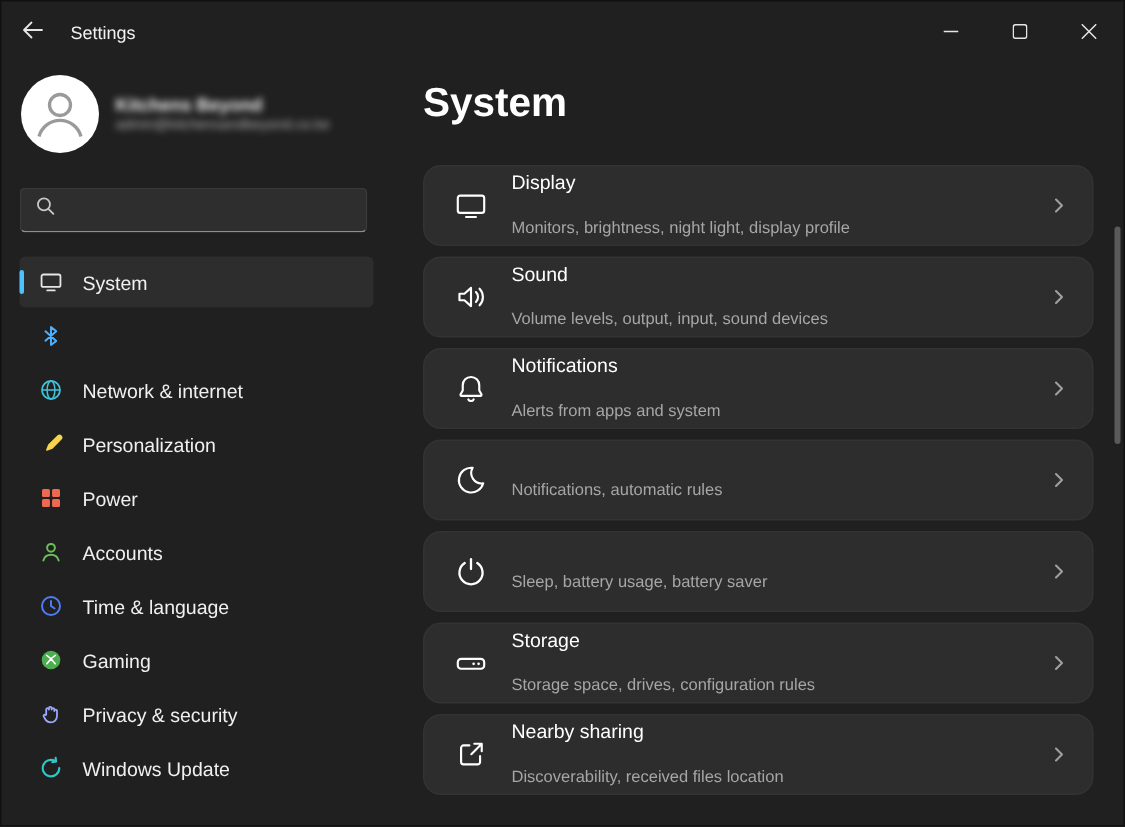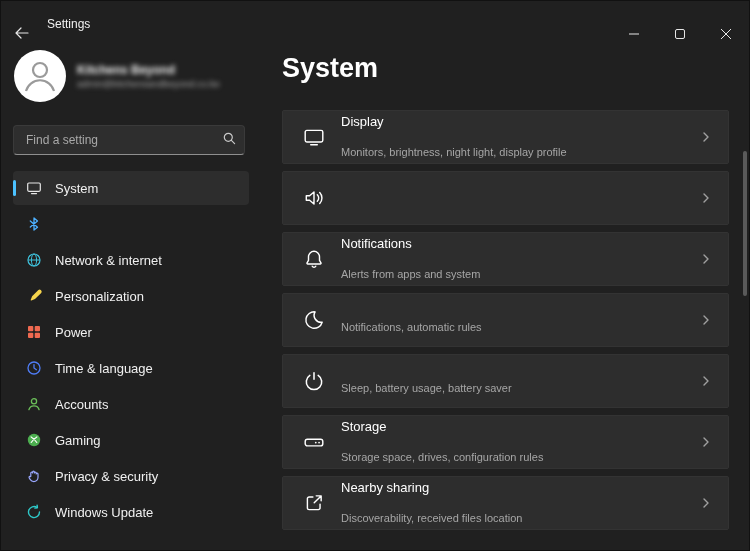--- a/index.html
+++ b/index.html
@@ -5,21 +5,21 @@
   html,body{margin:0;padding:0;}
   body{
     width:750px;height:551px;overflow:hidden;
     background:#202020;color:#fff;
     font-family:"Liberation Sans","DejaVu Sans",sans-serif;
     position:relative;
   }
   .window{position:absolute;inset:0;background:#202020;border:1px solid #111;box-sizing:border-box;}
 
   
-  .titlebar{position:absolute;top:16px;left:0;right:0;height:34px;display:flex;}
+  .titlebar{position:absolute;top:4px;left:0;right:0;height:34px;display:flex;align-items:center;}
   .back-btn{width:42px;height:34px;display:flex;align-items:center;justify-content:center;cursor:pointer;}
   .titlebar-title{font-size:12px;color:#f0f0f0;margin-left:4px;}
   .window-controls{position:absolute;right:0;top:0;display:flex;height:34px;}
   .win-btn{width:46px;height:34px;display:flex;align-items:center;justify-content:center;}
 
   
   .sidebar{position:absolute;top:34px;left:0;width:260px;bottom:0;}
   .user-card{position:absolute;top:14px;left:12px;display:flex;align-items:center;gap:10px;cursor:pointer;}
   .avatar{width:54px;height:54px;flex:0 0 auto;}
   .user-text{filter:blur(2.6px);line-height:1.25;}
@@ -37,21 +37,21 @@
   .nav-item{height:34px;margin:0 12px 2px 12px;border-radius:4px;display:flex;align-items:center;
     gap:13px;padding-left:13px;font-size:13px;color:#f0f0f0;cursor:pointer;position:relative;}
   .nav-item.selected{background:#2d2d2d;}
   .nav-item.selected::before{content:"";position:absolute;left:0;top:9px;width:3px;height:16px;
     background:#4cc2ff;border-radius:2px;}
   .nav-icon{width:16px;height:16px;flex:0 0 auto;display:flex;align-items:center;justify-content:center;}
 
   
   .main{position:absolute;left:281px;top:44px;width:447px;}
   .page-title{font-size:27px;font-weight:600;margin:8px 0 26px 0;color:#fff;}
-  .card{height:54px;background:#2d2d2d;border:1px solid #333;border-radius:2px;margin-bottom:7px;
+  .card{height:54px;background:#2d2d2d;border:1px solid #333;border-radius:12px;margin-bottom:7px;
     display:flex;align-items:center;padding:0 16px 0 20px;cursor:pointer;box-sizing:border-box;}
   .card-icon{width:22px;height:22px;margin-right:16px;flex:0 0 auto;display:flex;align-items:center;justify-content:center;}
   .card-text{line-height:1.3;}
   .card-title{font-size:13px;color:#fff;}
   .card-sub{font-size:11px;color:#a6a6a6;margin-top:14px;}
   .chevron{margin-left:auto;display:flex;align-items:center;}
 
   
   .scroll-thumb{position:absolute;right:2px;top:150px;width:4px;height:145px;background:#5a5a5a;
     border-radius:2px;cursor:pointer;}
@@ -99,21 +99,20 @@
           <path d="M13 42a14.5 14.5 0 0 1 28 0" fill="none" stroke="#9a9a9a" stroke-width="2.2"></path>
         </svg>
       </span>
       <span class="user-text">
         <div class="user-name">Kitchens Beyond</div>
         <div class="user-email">admin@kitchensandbeyond.co.ke</div>
       </span>
     </div>
 
     <div class="search-box">
-      <input type="text" placeholder="Find a setting" style="">
       <span>
         <svg width="13" height="13" viewBox="0 0 13 13">
             <circle cx="5.3" cy="5.3" r="4" fill="none" stroke="#c8c8c8" stroke-width="1.2"></circle>
             <path d="M8.4 8.4l3.2 3.2" stroke="#c8c8c8" stroke-width="1.2" stroke-linecap="round"></path>
           </svg>
       </span>
     </div>
 
     <nav class="nav">
 
@@ -163,40 +162,40 @@
               <rect x="2" y="8.7" width="5.3" height="5.3" rx="1" fill="#ef6950"></rect>
               <rect x="8.7" y="8.7" width="5.3" height="5.3" rx="1" fill="#ef6950"></rect>
             </svg>
         </span>
         <span>Power</span>
       </div>
 
       <div class="nav-item">
         <span class="nav-icon">
           <svg width="16" height="16" viewBox="0 0 16 16">
+              <circle cx="8" cy="5.2" r="2.6" fill="none" stroke="#6bbf59" stroke-width="1.3"></circle>
+              <path d="M2.9 13.7a5.3 5.3 0 0 1 10.2 0" fill="none" stroke="#6bbf59" stroke-width="1.3" stroke-linecap="round"></path>
+            </svg>
+        </span>
+        <span>Accounts</span>
+      </div>
+
+      <div class="nav-item">
+        <span class="nav-icon">
+          <svg width="16" height="16" viewBox="0 0 16 16">
               <circle cx="8" cy="8" r="6" fill="none" stroke="#4f7df7" stroke-width="1.3"></circle>
               <path d="M8 4.6V8l2.4 1.7" fill="none" stroke="#4f7df7" stroke-width="1.3" stroke-linecap="round"></path>
             </svg>
         </span>
         <span>Time &amp; language</span>
       </div>
 
       <div class="nav-item">
         <span class="nav-icon">
           <svg width="16" height="16" viewBox="0 0 16 16">
-              <circle cx="8" cy="5.2" r="2.6" fill="none" stroke="#6bbf59" stroke-width="1.3"></circle>
-              <path d="M2.9 13.7a5.3 5.3 0 0 1 10.2 0" fill="none" stroke="#6bbf59" stroke-width="1.3" stroke-linecap="round"></path>
-            </svg>
-        </span>
-        <span>Accounts</span>
-      </div>
-
-      <div class="nav-item">
-        <span class="nav-icon">
-          <svg width="16" height="16" viewBox="0 0 16 16">
               <circle cx="8" cy="8" r="6.2" fill="#4cae4f"></circle>
               <path d="M5.1 4.9c1.9 1.1 4.2 3.4 5.7 5.6M10.9 4.9C9 6 6.7 8.3 5.2 10.5" stroke="#fff" stroke-width="1.1" fill="none" stroke-linecap="round"></path>
             </svg>
         </span>
         <span>Gaming</span>
       </div>
 
 
       <div class="nav-item">
         <span class="nav-icon">
@@ -240,20 +239,24 @@
           </svg>
       </span>
     </div>
 
     <div class="card">
       <span class="card-icon">
         <svg width="22" height="22" viewBox="0 0 20 20">
             <path d="M3 8v4h3l4 3.5v-11L6 8z" fill="none" stroke="#fff" stroke-width="1.3" stroke-linejoin="round"></path>
             <path d="M13 7a4.2 4.2 0 0 1 0 6M15.2 5a7.2 7.2 0 0 1 0 10" fill="none" stroke="#fff" stroke-width="1.3" stroke-linecap="round"></path>
           </svg>
+      </span>
+      <span class="card-text">
+        <div class="card-title">Sound</div>
+        <div class="card-sub">Volume levels, output, input, sound devices</div>
       </span>
       <span class="chevron">
         <svg width="12" height="12" viewBox="0 0 12 12">
             <path d="M4 2l4 4-4 4" fill="none" stroke="#a0a0a0" stroke-width="1.4" stroke-linecap="round" stroke-linejoin="round"></path>
           </svg>
       </span>
     </div>
 
     <div class="card">
       <span class="card-icon">

